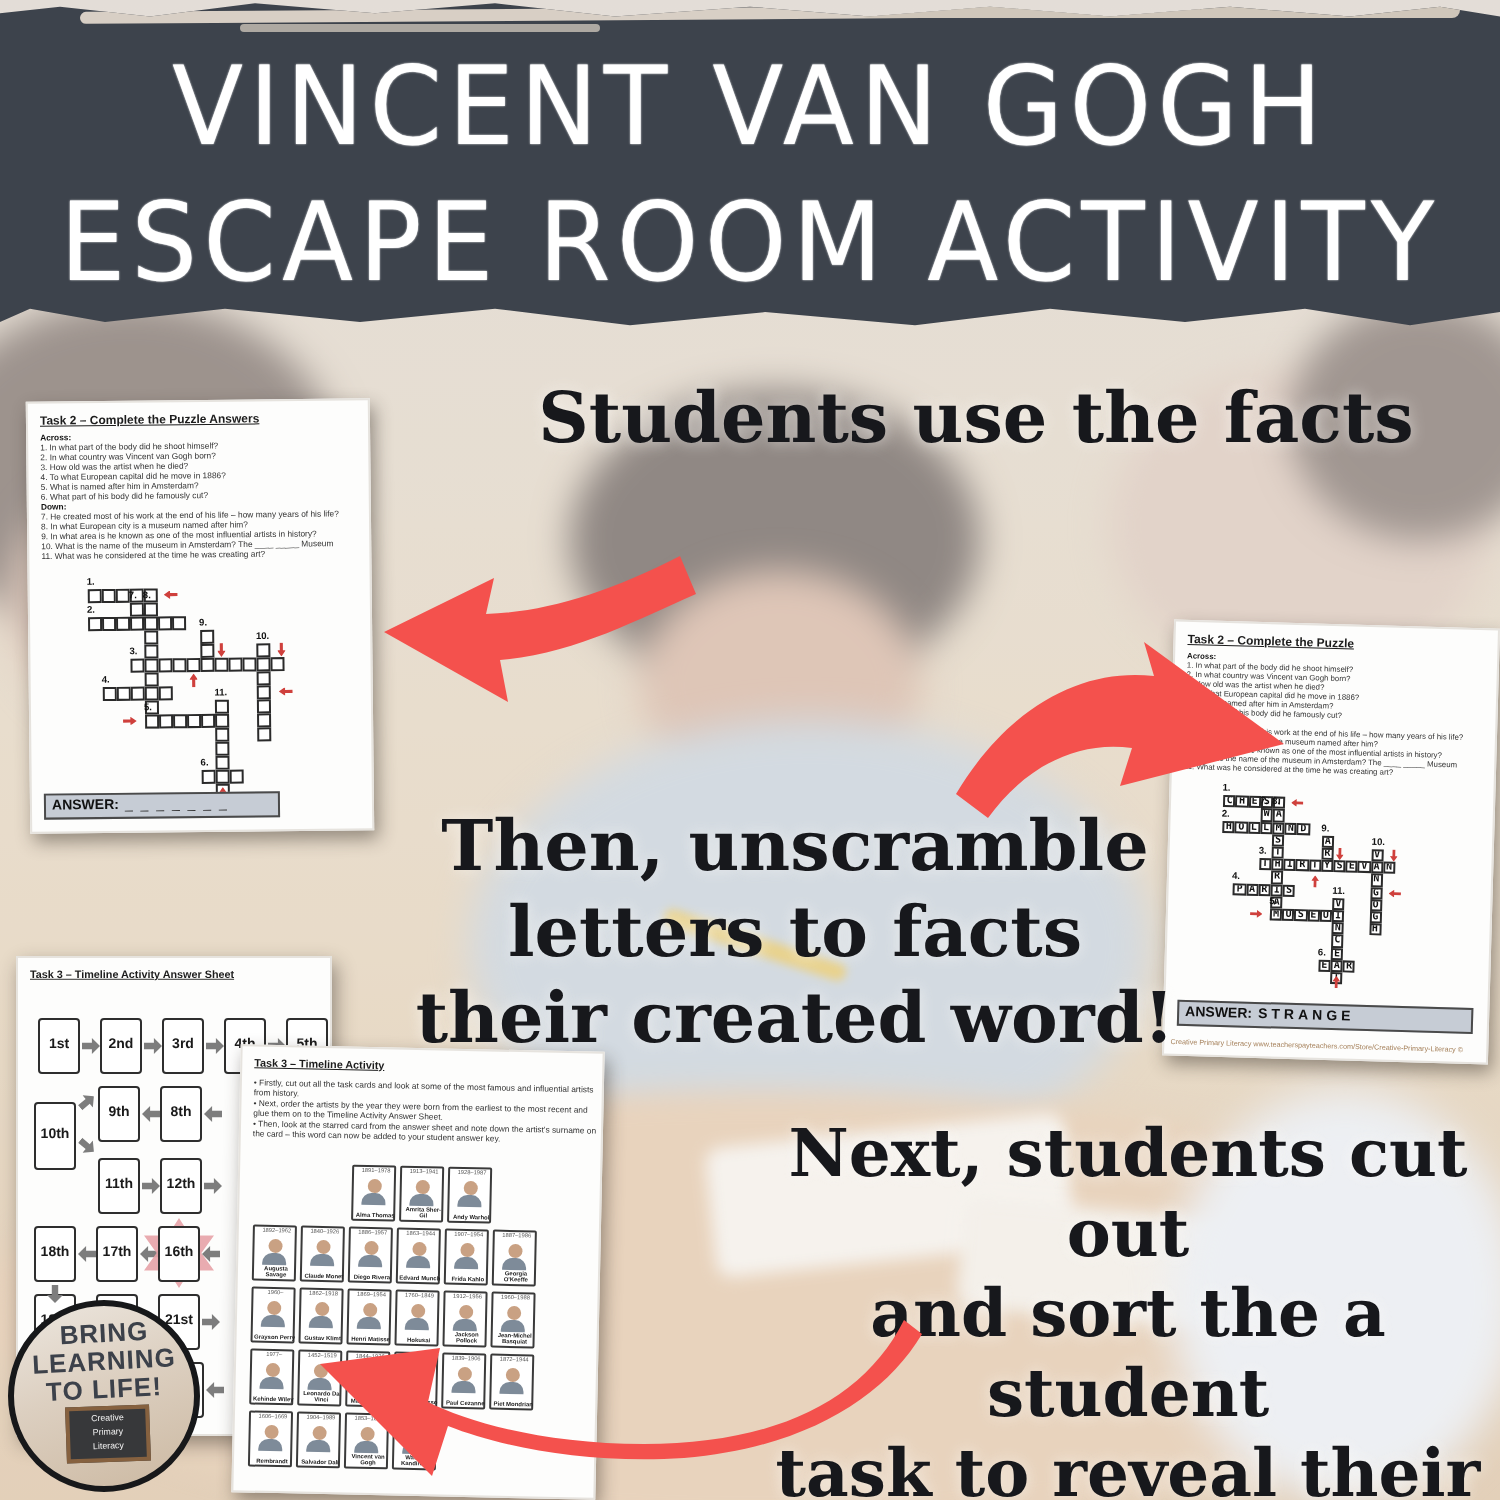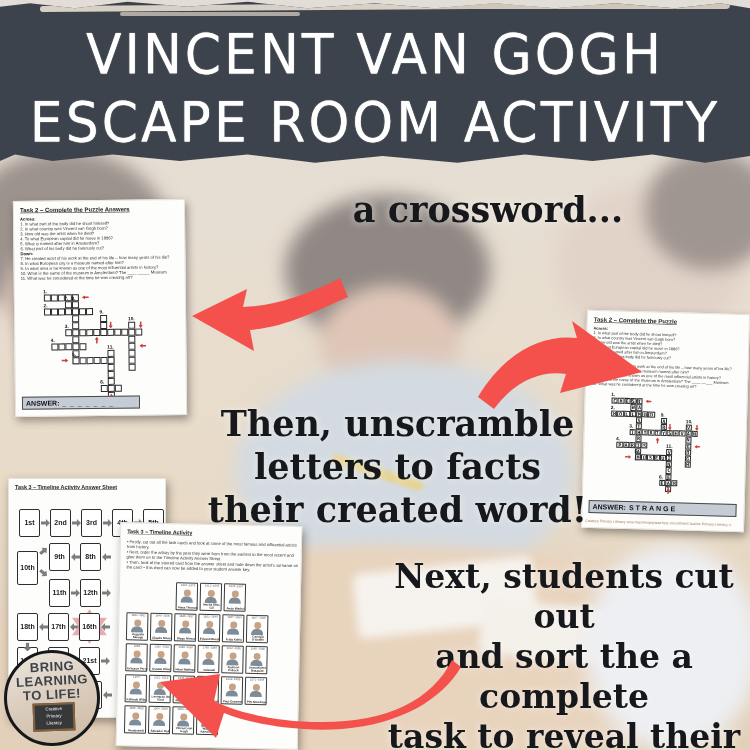--- a/index.html
+++ b/index.html
@@ -145,30 +145,30 @@
 
   <div class="banner">
     <div class="streak st1"></div>
     <div class="streak st2"></div>
     <div class="streak st3"></div>
     <h1 class="bl1">VINCENT VAN GOGH</h1>
     <h1 class="bl2">ESCAPE ROOM ACTIVITY</h1>
   </div>
 
   <div class="note note1">
-    <div>a crossword...</div>
+    <div>Students use the facts</div>
   </div>
   <div class="note note2">
     <div>Then, unscramble</div>
     <div>letters to facts</div>
     <div>their created word!</div>
   </div>
   <div class="note note3">
     <div>Next, students cut out</div>
-    <div>and sort the a complete</div>
+    <div>and sort the a student</div>
     <div>task to reveal their</div>
 
   </div>
 
   <section class="sheet sheet-a">
     <div class="sheet-title">Task 2 – Complete the Puzzle Answers</div>
     <div class="q-list">
         <div class="q-h">Across:</div>
         <div class="q-line">1. In what part of the body did he shoot himself?</div>
         <div class="q-line">2. In what country was Vincent van Gogh born?</div>

